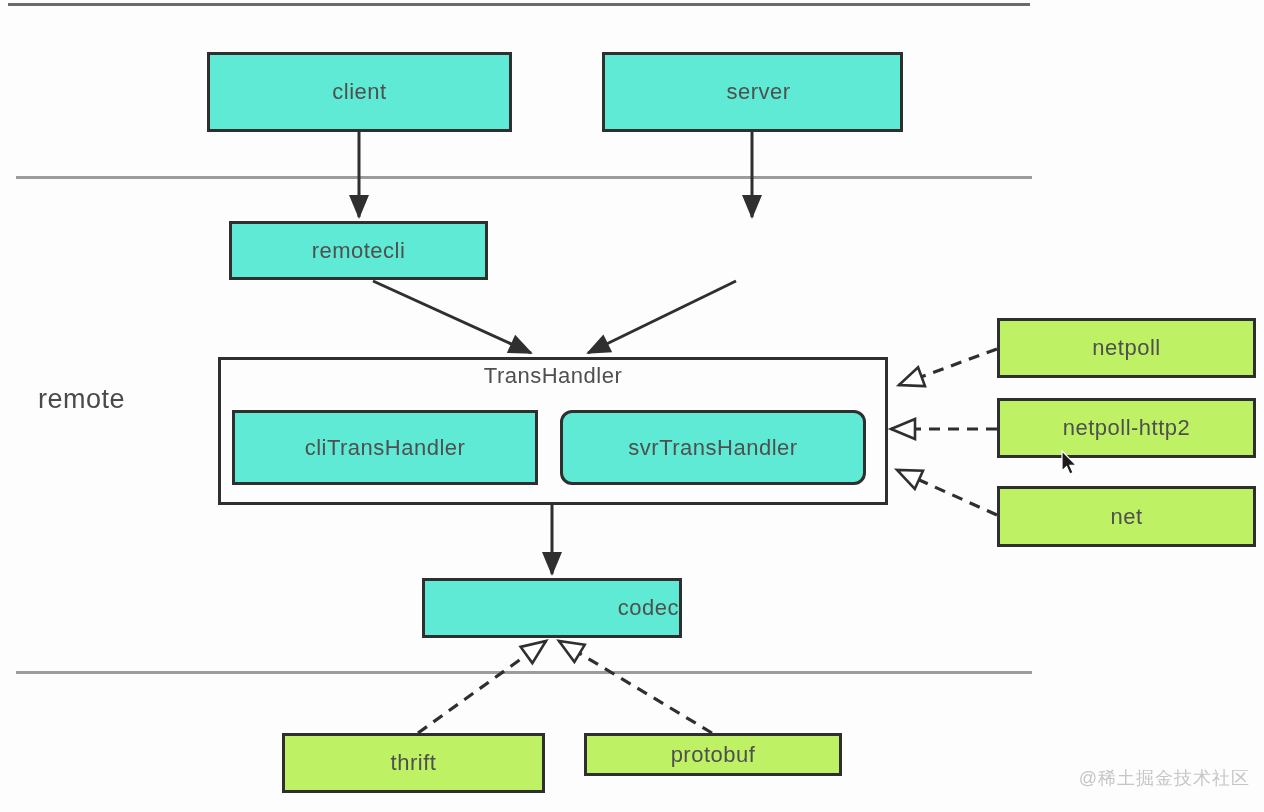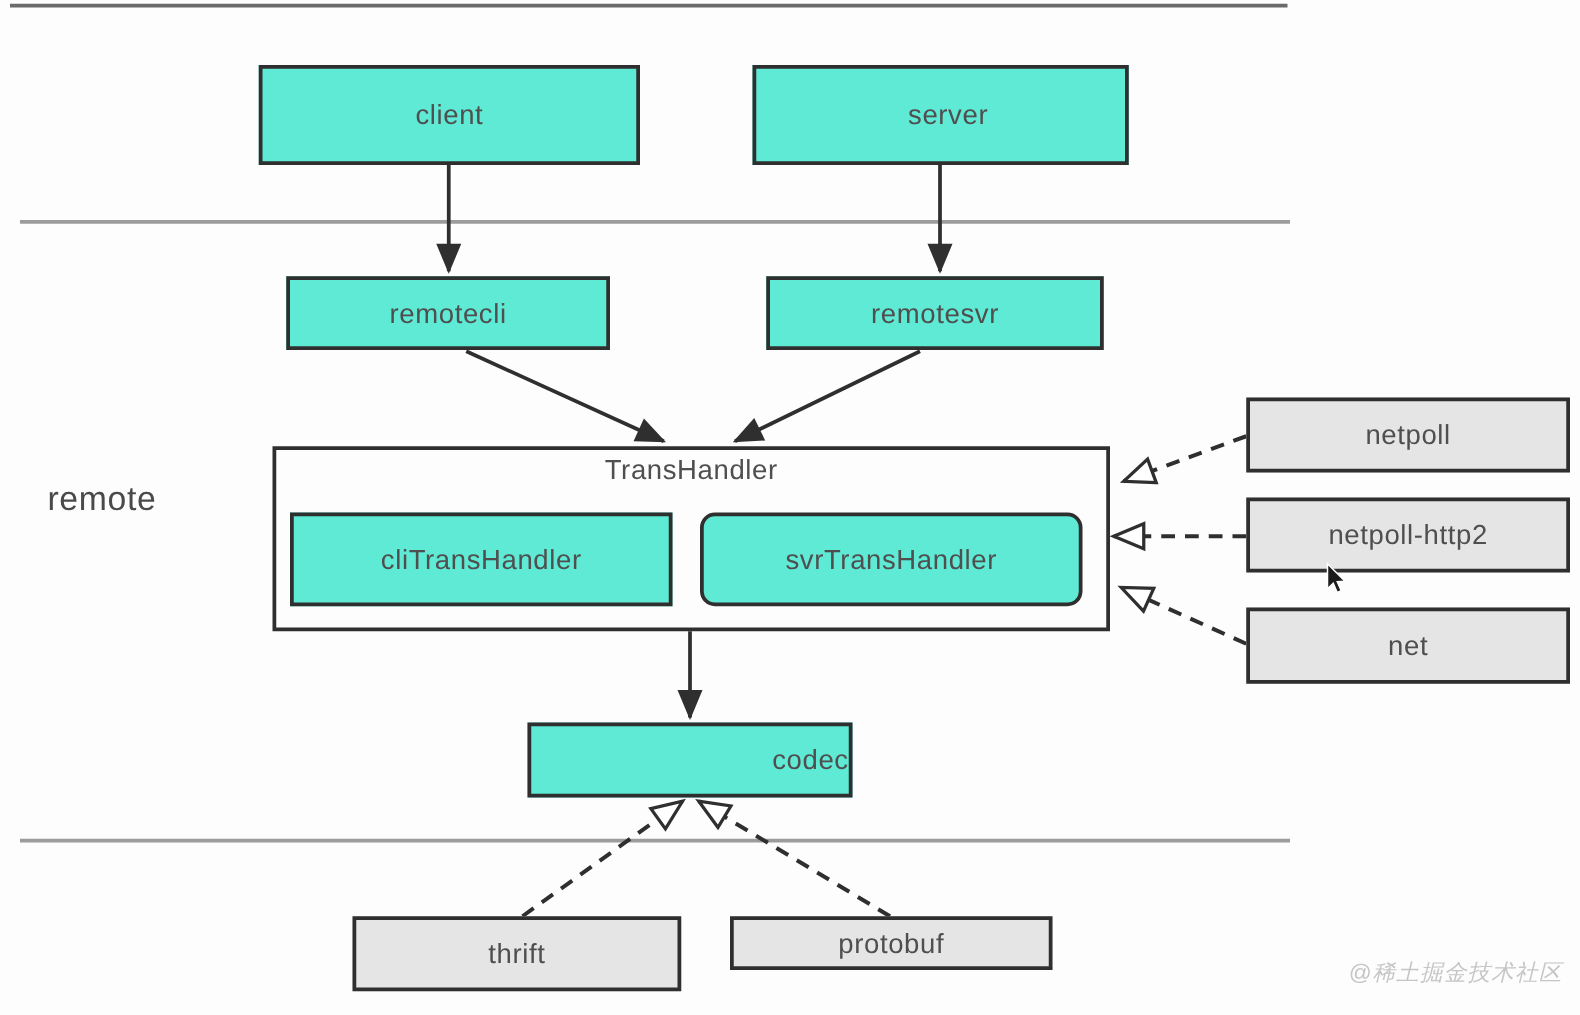--- a/index.html
+++ b/index.html
@@ -12,39 +12,39 @@
   }
   .node{
     position:absolute;
     box-sizing:border-box;
     border:3px solid #2f2f2f;
     background:#5eead4;
     display:flex;align-items:center;justify-content:center;
     font-size:22px;color:#4f4f4f;letter-spacing:.5px;
     z-index:2;
   }
-  .node.gray{background:#e5e5e5;}
+  .node.gray{background:#bef264;}
   .node.container-node{background:transparent;}
   .th-label{
     position:absolute;left:218px;top:363px;width:670px;
     text-align:center;font-size:22px;color:#4f4f4f;letter-spacing:.5px;
     z-index:3;
   }
   .hline{position:absolute;z-index:1;}
   #hline-top{left:8px;top:3px;width:1022px;height:3px;background:#6a6a6a;}
   #hline-mid{left:16px;top:176px;width:1016px;height:3px;background:#9c9c9c;}
   #hline-bot{left:16px;top:671px;width:1016px;height:3px;background:#9c9c9c;}
   #arrow-layer{position:absolute;left:0;top:0;z-index:2;}
   #side-label{
     position:absolute;left:38px;top:384px;
     font-size:27px;color:#4a4a4a;letter-spacing:.5px;z-index:2;
   }
   #watermark{
     position:absolute;left:1010px;top:766px;width:240px;
-    text-align:right;font-size:18px;color:#c6c6c6;letter-spacing:1px;z-index:2;font-style:italic;
+    text-align:right;font-size:18px;color:#c6c6c6;letter-spacing:1px;z-index:2;
   }
   #cursor{position:absolute;left:1055px;top:450px;z-index:5;}
 
   
   #node-client        {left:207px;top:52px; width:305px;height:80px;}
   #node-server        {left:602px;top:52px; width:301px;height:80px;padding-left:12px;}
   #node-remotecli     {left:229px;top:221px;width:259px;height:59px;}
   #node-remotesvr     {left:613px;top:221px;width:270px;height:59px;}
   #node-transhandler  {left:218px;top:357px;width:670px;height:148px;}
   #node-clitranshandler{left:232px;top:410px;width:306px;height:75px;}
@@ -94,23 +94,20 @@
 
   <div id="node-client" class="node">
     <span>client</span>
   </div>
   <div id="node-server" class="node">
     <span>server</span>
   </div>
   <div id="node-remotecli" class="node">
     <span>remotecli</span>
   </div>
-  <div id="node-remotesvr" class="node">
-    <span>remotesvr</span>
-  </div>
 
   <div id="node-transhandler" class="node container-node"></div>
   <div class="th-label">TransHandler</div>
   <div id="node-clitranshandler" class="node">
     <span>cliTransHandler</span>
   </div>
   <div id="node-svrtranshandler" class="node">
     <span>svrTransHandler</span>
   </div>
 

